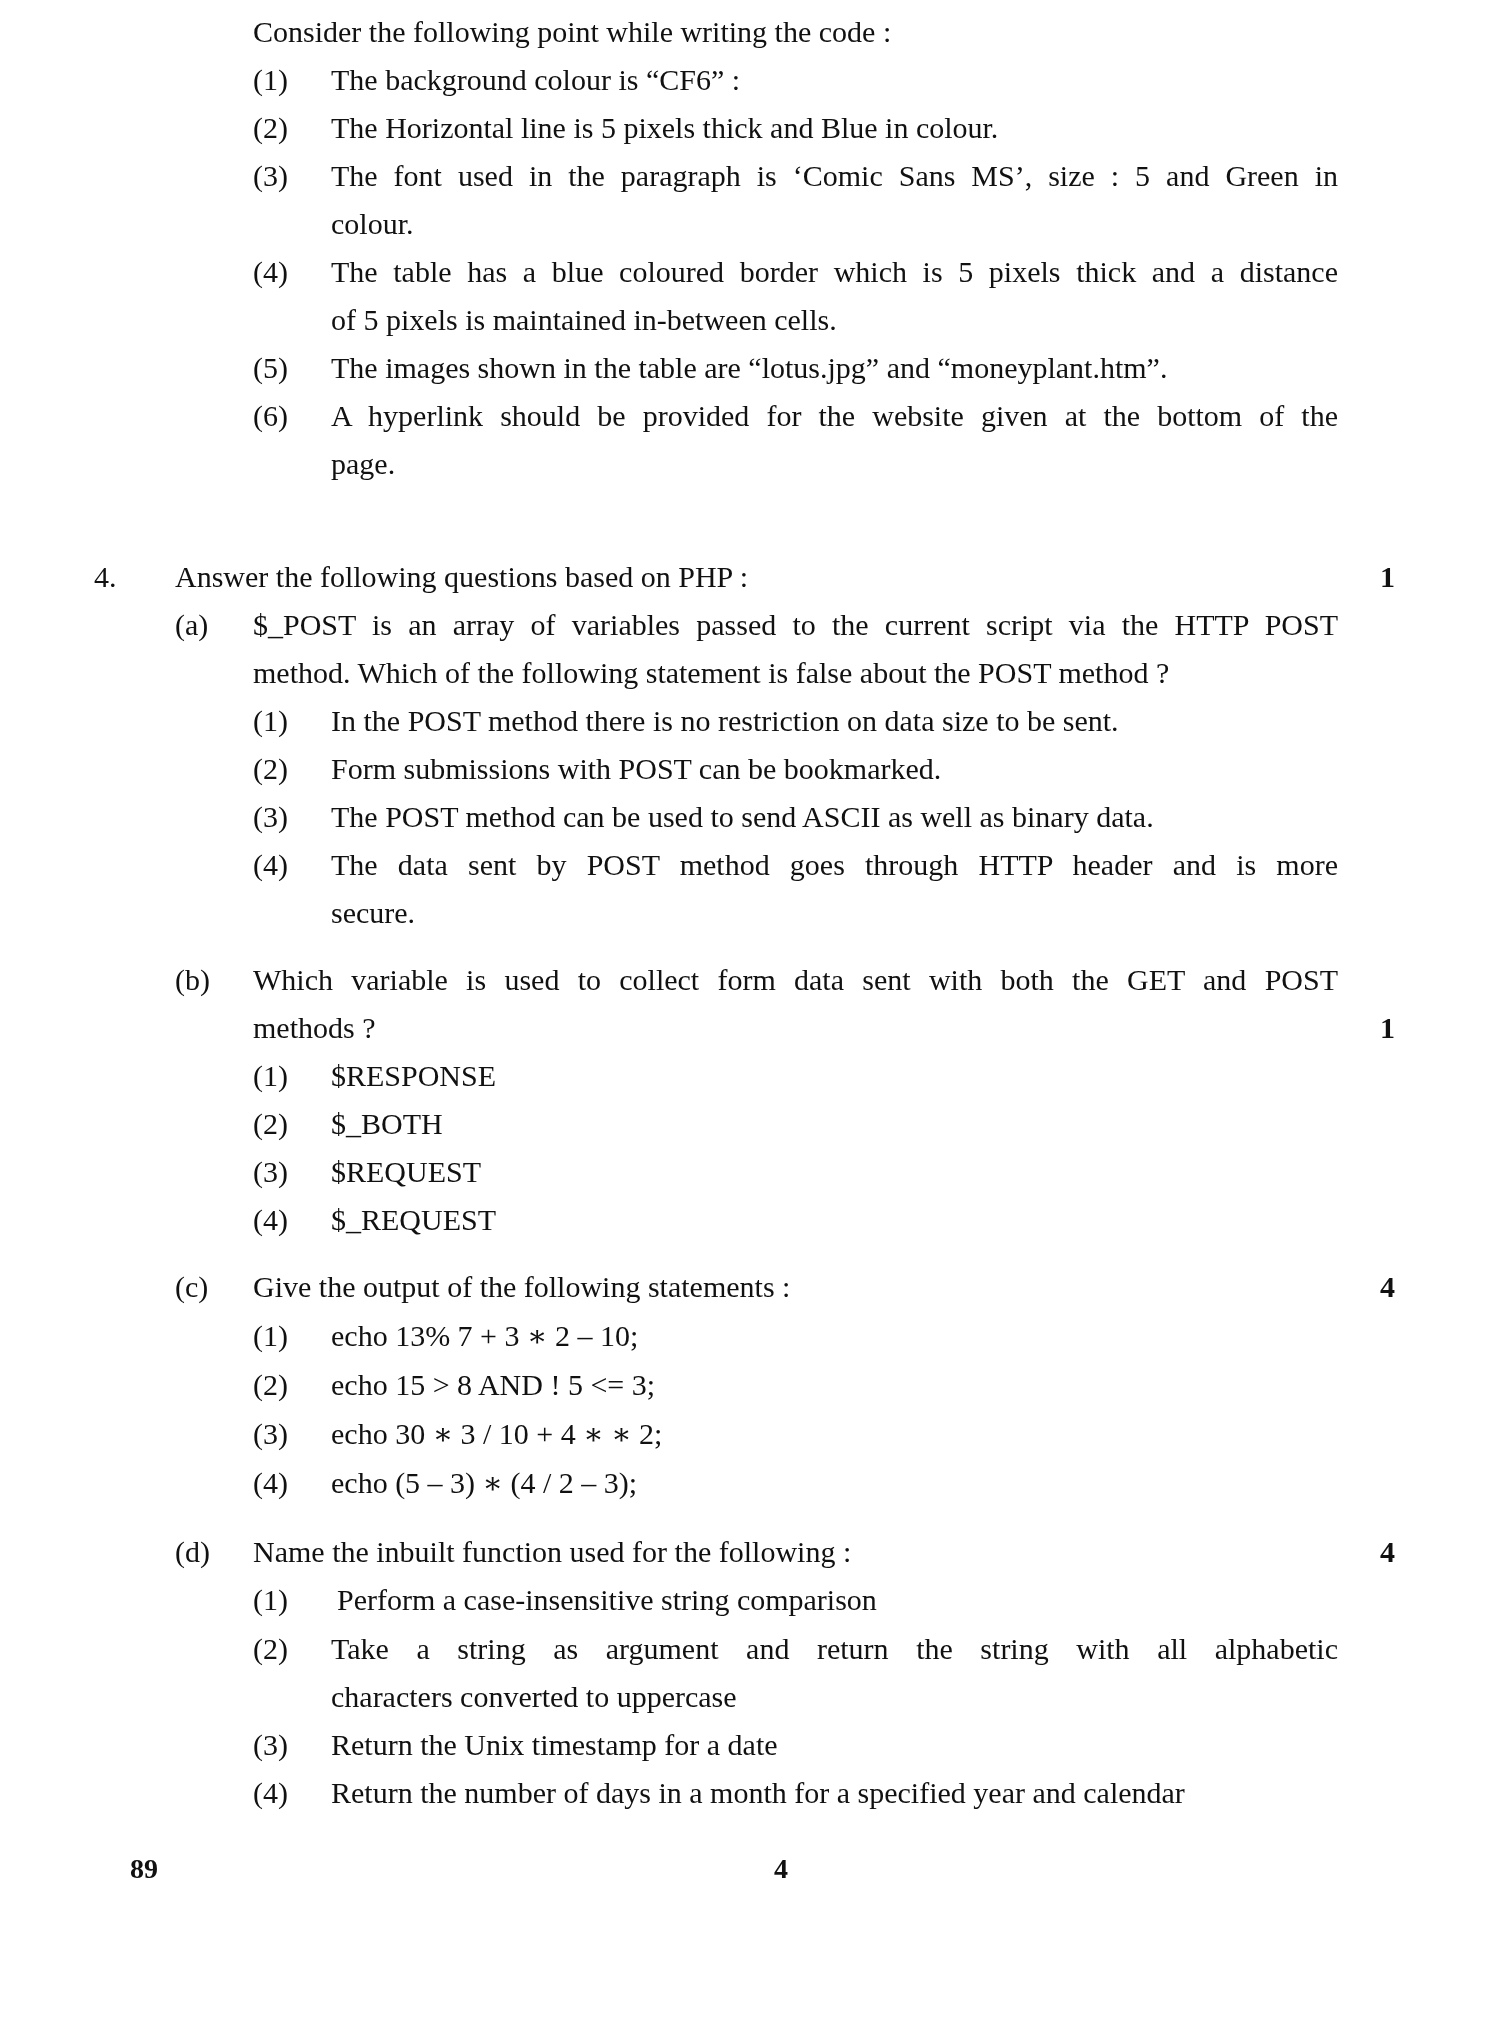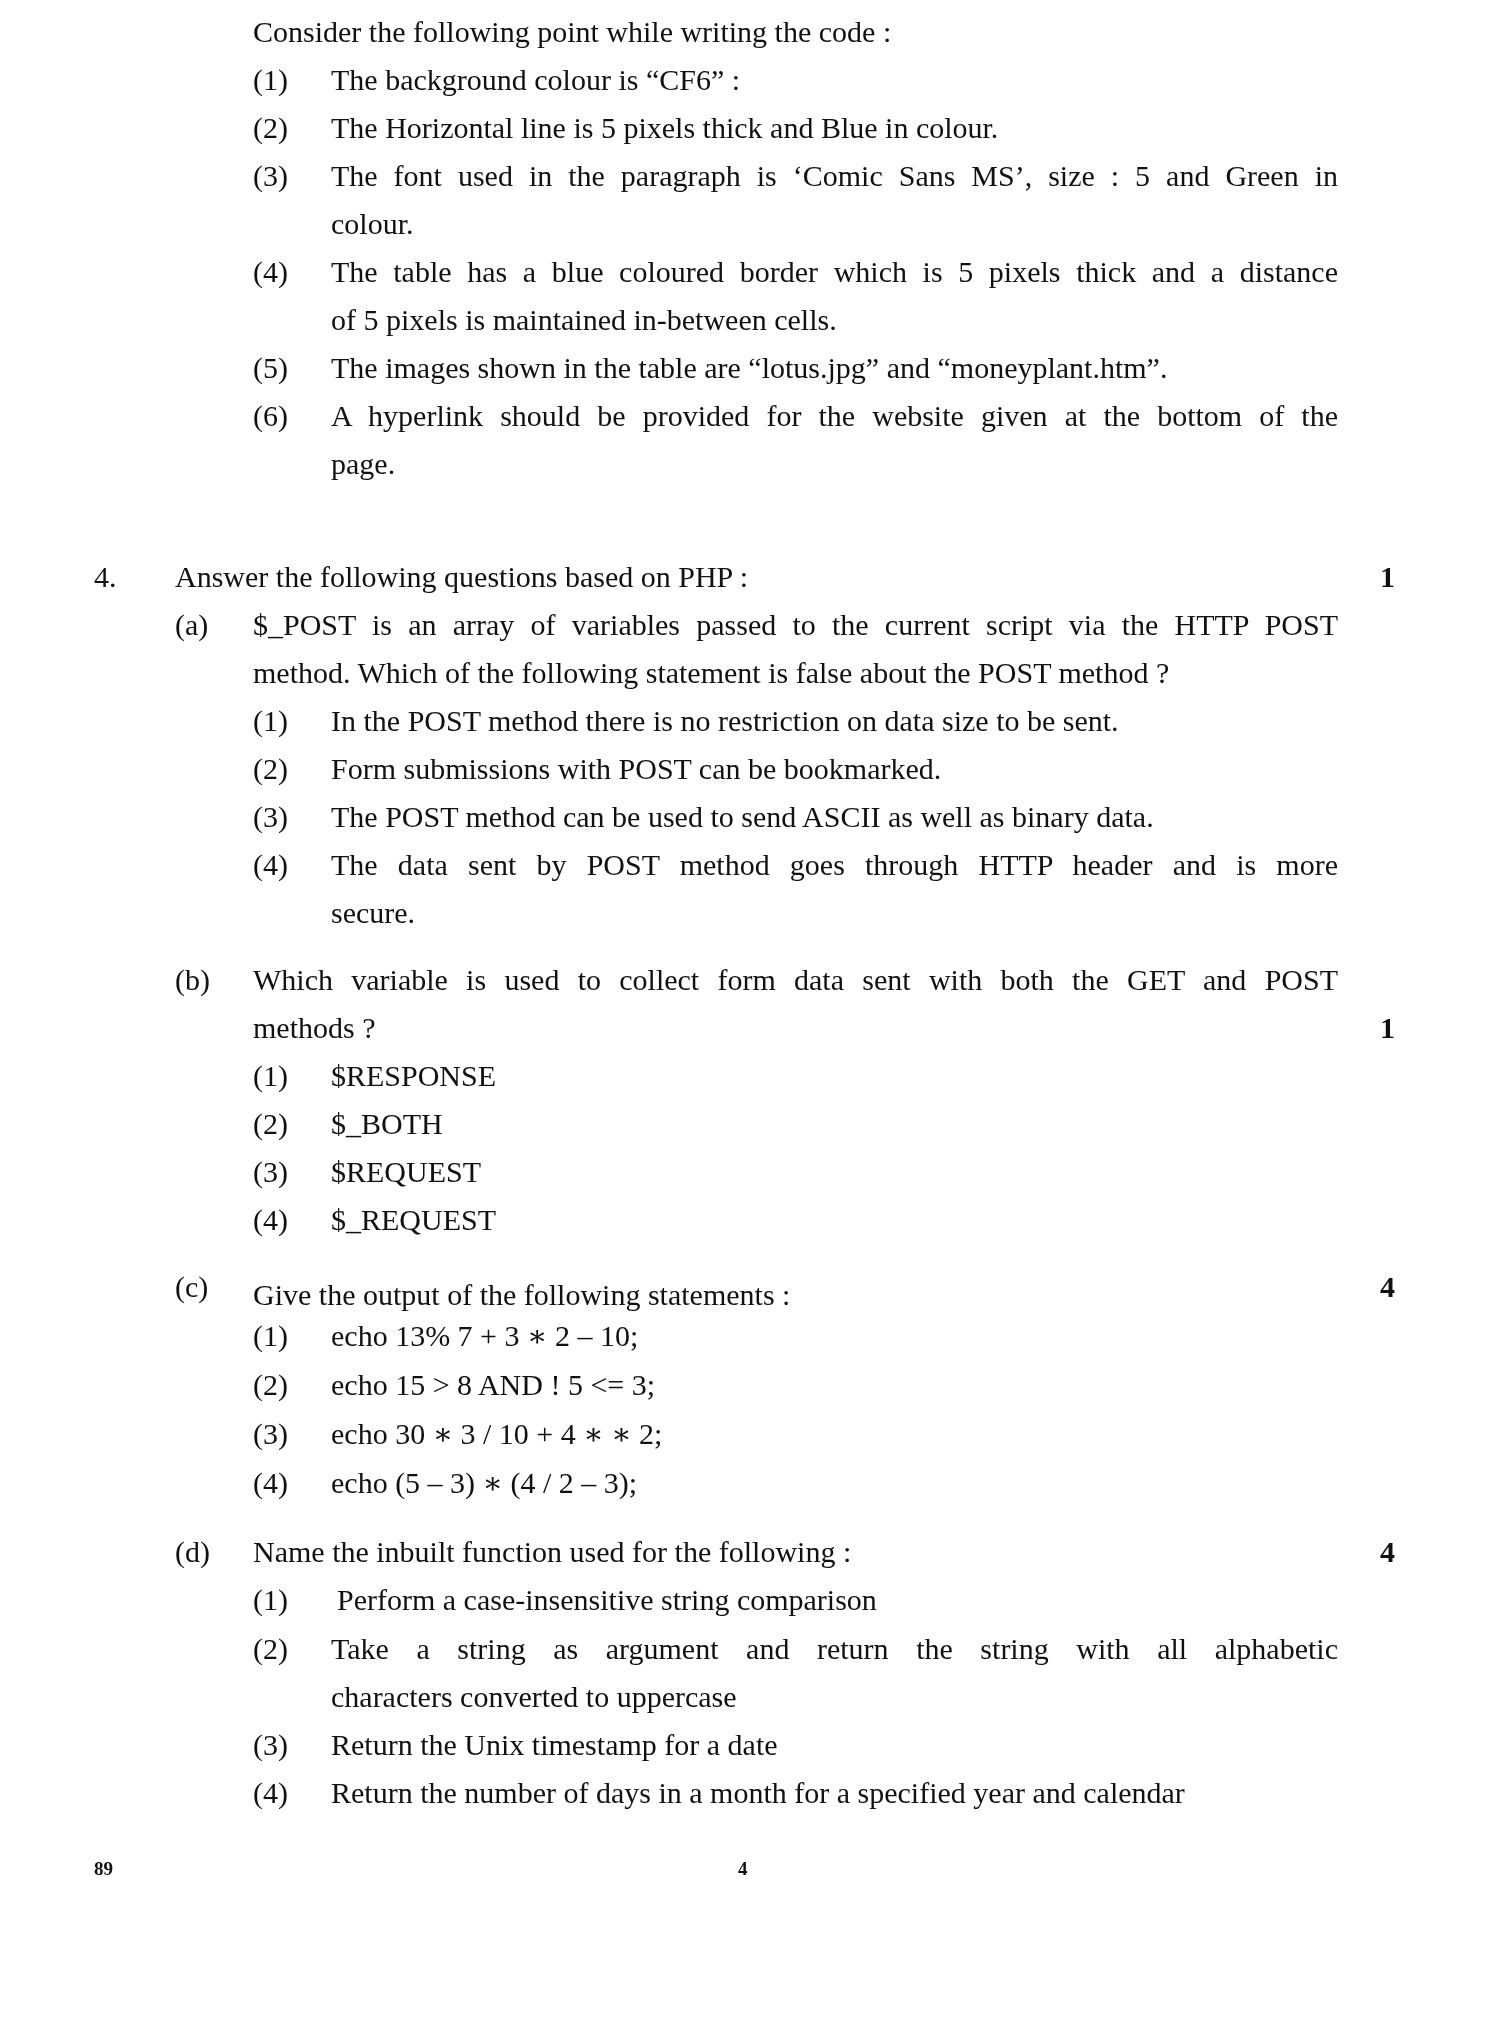--- a/index.html
+++ b/index.html
@@ -6,21 +6,21 @@
   body {
     width: 1504px; height: 2034px; position: relative; overflow: hidden;
     font-family: "Liberation Serif", "DejaVu Serif", serif;
     color: #111111; font-size: 30px;
   }
   .line { position: absolute; white-space: nowrap; line-height: 36px; }
   .num { position: absolute; }
   .txt { position: absolute; }
   .just { text-align: justify; text-align-last: justify; white-space: normal; }
   .marks { position: absolute; left: 1380px; font-weight: bold; }
-  .footer { position: absolute; font-weight: bold; font-size: 19px; }
+  .footer { position: absolute; font-weight: bold; font-size: 28px; margin-left: 36px; }
 </style>
 </head>
 <body>
 
 <div class="line" style="top:14px;left:253px;">Consider the following point while writing the code :</div>
 
 <div>
   <div class="line num" style="top:62px;left:253px;">(1)</div>
   <div class="line txt" style="top:62px;left:331px;">The background colour is “CF6” :</div>
 </div>
@@ -80,21 +80,21 @@
     <div class="line num" style="top:1106px;left:253px;">(2)</div>
     <div class="line txt" style="top:1106px;left:331px;">$_BOTH</div>
     <div class="line num" style="top:1154px;left:253px;">(3)</div>
     <div class="line txt" style="top:1154px;left:331px;">$REQUEST</div>
     <div class="line num" style="top:1202px;left:253px;">(4)</div>
     <div class="line txt" style="top:1202px;left:331px;">$_REQUEST</div>
   </div>
 
   <div>
     <div class="line num" style="top:1269px;left:175px;">(c)</div>
-    <div class="line txt" style="top:1269px;left:253px;margin-top:8px;">Give the output of the following statements :</div>
+    <div class="line txt" style="top:1269px;left:253px;">Give the output of the following statements :</div>
     <div class="line marks" style="top:1269px;">4</div>
 
     <div class="line num" style="top:1318px;left:253px;">(1)</div>
     <div class="line txt" style="top:1318px;left:331px;">echo 13% 7 + 3 ∗ 2 – 10;</div>
     <div class="line num" style="top:1367px;left:253px;">(2)</div>
     <div class="line txt" style="top:1367px;left:331px;">echo 15 &gt; 8 AND ! 5 &lt;= 3;</div>
     <div class="line num" style="top:1416px;left:253px;">(3)</div>
     <div class="line txt" style="top:1416px;left:331px;">echo 30 ∗ 3 / 10 + 4 ∗ ∗ 2;</div>
     <div class="line num" style="top:1465px;left:253px;">(4)</div>
     <div class="line txt" style="top:1465px;left:331px;">echo (5 – 3) ∗ (4 / 2 – 3);</div>

